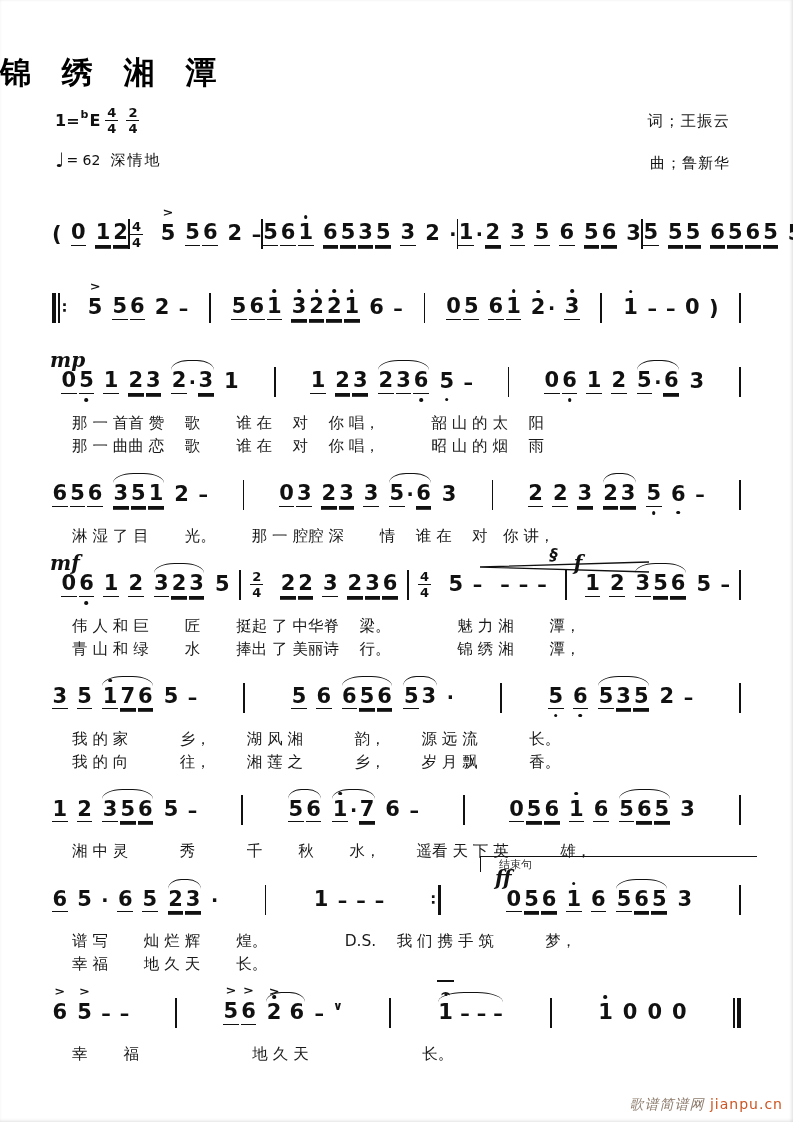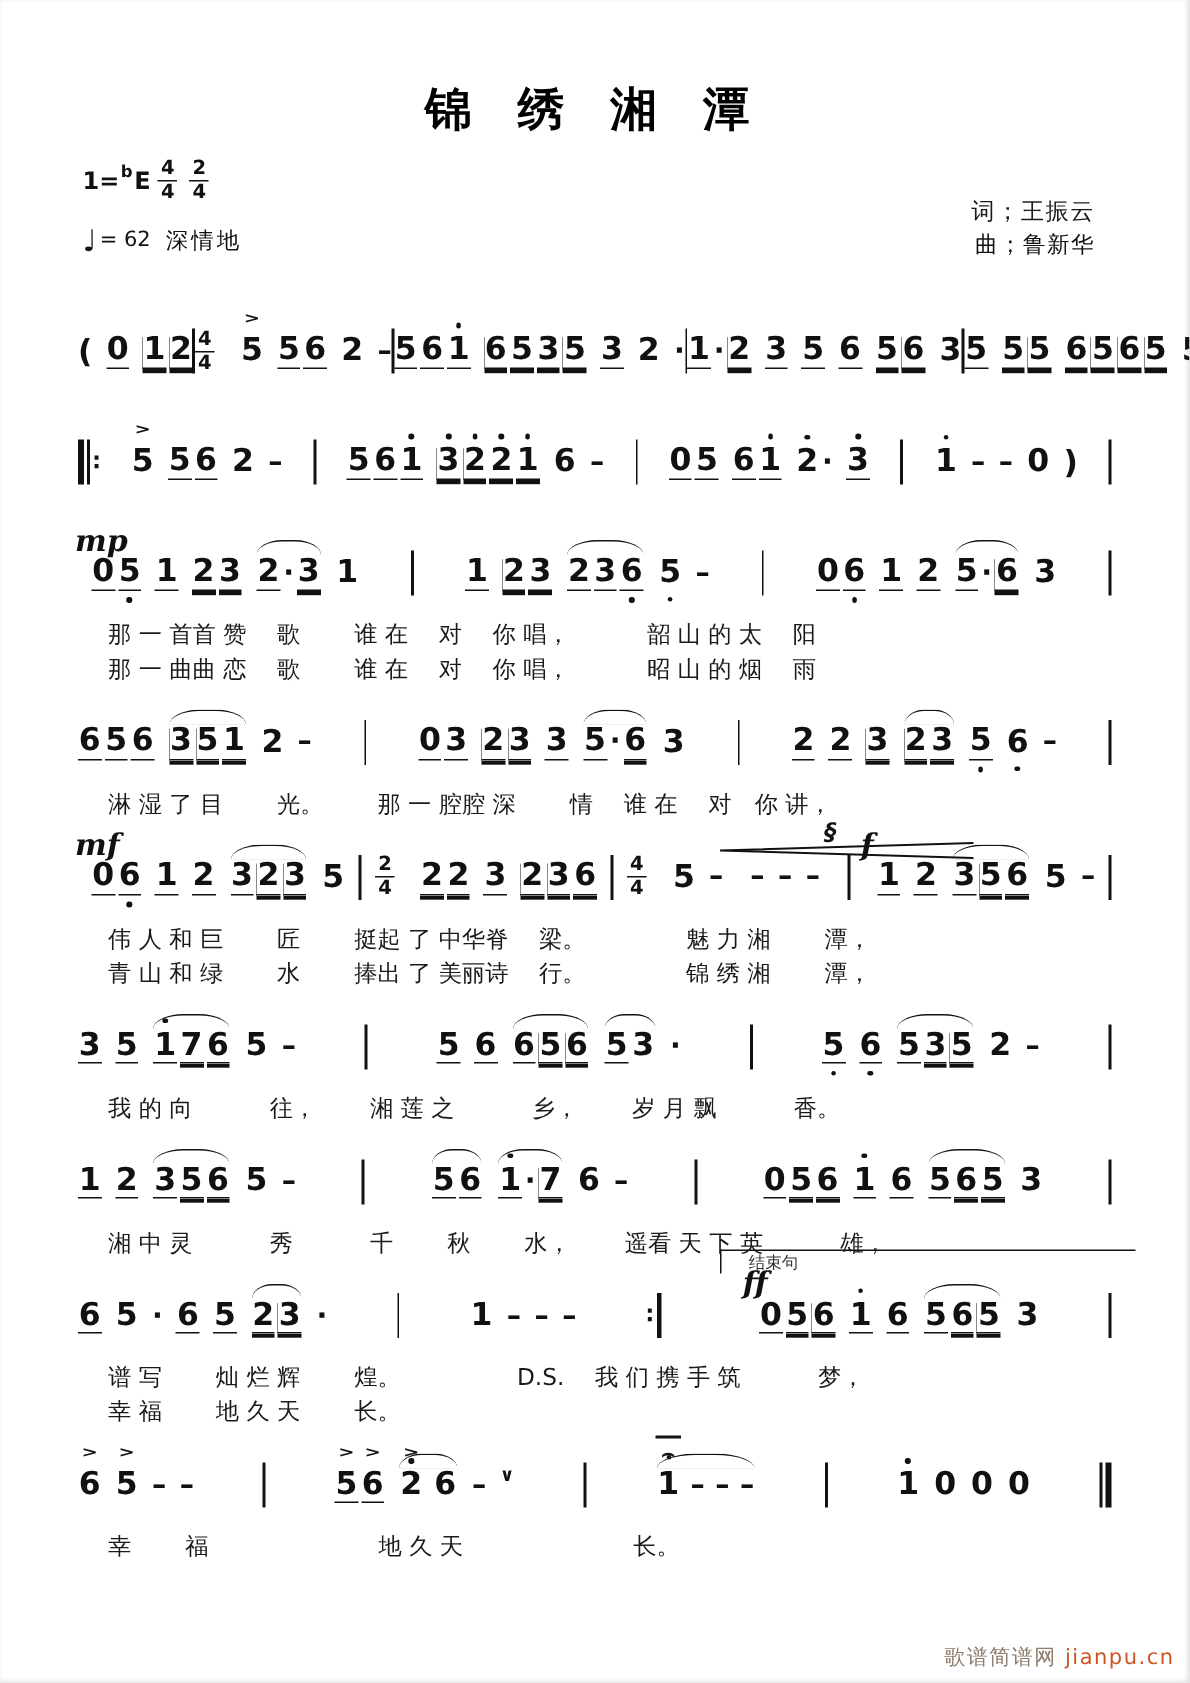--- a/index.html
+++ b/index.html
@@ -7,21 +7,21 @@
     position:relative;
     width:793px;height:1122px;
     margin:0 auto;
     background:#ffffff;
     box-shadow:inset -2px 0 3px rgba(0,0,0,.08), inset 0 -2px 3px rgba(0,0,0,.06);
     font-family:"DejaVu Sans", sans-serif;
     color:#111;
     overflow:hidden;
   }
   .title{
-    text-align:center;
+    text-align:left;
     padding-top:52px;
     font-size:31px;
     font-weight:bold;
     letter-spacing:10px;
     color:#000;
   }
   .meta{
     margin:10px 55px 0 55px;
     position:relative;
     height:92px;
@@ -31,21 +31,21 @@
   .key-flat{font-size:11px;position:relative;top:-6px;margin:0 1px;}
   .key-letter{font-size:16px;margin-right:5px;}
   .ts{display:inline-flex;flex-direction:column;align-items:center;line-height:1;font-size:13px;font-weight:bold;margin-right:8px;}
   .ts .num{padding:0 2px 1px 2px;}
   .ts .den{border-top:1.4px solid #111;padding:1px 2px 0 2px;}
   .temporow{position:absolute;left:0;top:44px;display:flex;align-items:center;font-size:15px;}
   .tempo-note{font-size:20px;margin-right:2px;}
   .tempo-eq{font-size:14px;margin-right:10px;}
   .expression{font-size:15px;letter-spacing:2px;}
   .credit{position:absolute;right:8px;font-size:15px;letter-spacing:1px;}
-  .credit.lyr{top:20px;}
+  .credit.lyr{top:0;}
   .credit.cmp{top:50px;}
 
   .score{margin:14px 52px 0 52px;}
   .system{margin-bottom:14px;}
   .system.nolyr{margin-bottom:26px;}
   .noterow{
     display:flex;justify-content:space-between;align-items:center;
     min-height:48px;width:100%;
   }
   .meas{display:inline-flex;align-items:center;gap:9px;}
@@ -79,21 +79,21 @@
   .mark{position:relative;width:0;height:0;flex:0 0 auto;}
   .dyn{position:absolute;left:-2px;top:-34px;font-family:"DejaVu Serif",serif;font-style:italic;font-weight:bold;font-size:20px;white-space:nowrap;}
   .segno{position:absolute;left:-6px;top:-40px;font-weight:bold;font-size:16px;font-style:italic;}
   .brkt{position:absolute;left:-8px;top:-44px;width:258px;height:15px;border-left:1.3px solid #111;border-top:1.3px solid #111;font-size:11px;padding:0 0 0 18px;white-space:nowrap;color:#333;}
   .cresc{position:absolute;left:-14px;top:-26px;}
   .lyr{font-size:15.5px;color:#1a1a1a;padding-left:20px;margin-top:7px;line-height:1.35;white-space:pre;}
   .lyr + .lyr{margin-top:2px;}
   .watermark{
     position:absolute;right:10px;bottom:8px;font-size:14px;letter-spacing:1px;
   }
-  .wm-site{font-weight:normal;}
+  .wm-site{font-weight:normal;font-style:italic;}
   .wm-url{text-decoration:none;}
 </style>
 </head>
 <body>
 
 <div class="page">
 
   <div class="title">锦 绣 湘 潭</div>
 
   <div class="meta">
@@ -538,20 +538,21 @@
                 <span class="n"><span class="d u2">5</span></span>
               </span>
             </span>
             <span class="n"><span class="d">2</span></span>
             <span class="dash">–</span>
           </span>
           <span class="bargrp">
             <span class="bar"></span>
           </span>
         </div>
+        <div class="lyr">我 的 家　　　 乡，　　 湖 风 湘　　　 韵，　　 源 远 流　　　 长。</div>
         <div class="lyr">我 的 向　　　 往，　　 湘 莲 之　　　 乡，　　 岁 月 飘　　　 香。</div>
       </div>
       <div class="system">
         <div class="noterow">
           <span class="meas">
             <span class="n"><span class="d u1">1</span></span>
             <span class="n"><span class="d u1">2</span></span>
             <span class="slur">
               <span class="grp">
                 <span class="n"><span class="d u1">3</span></span>

